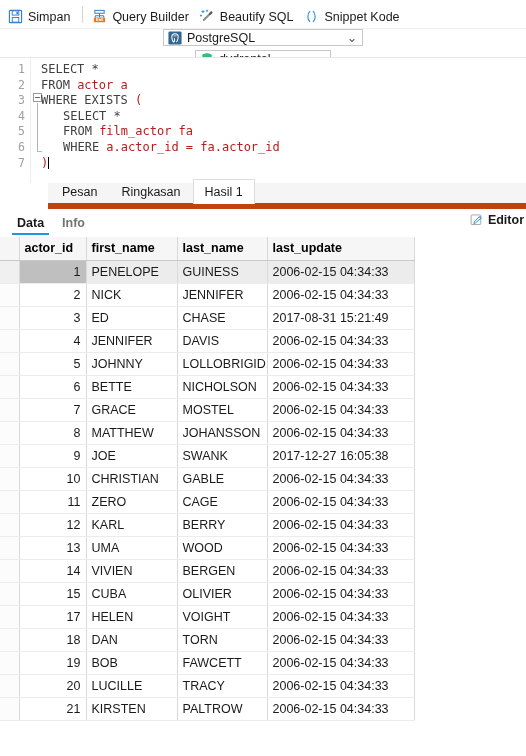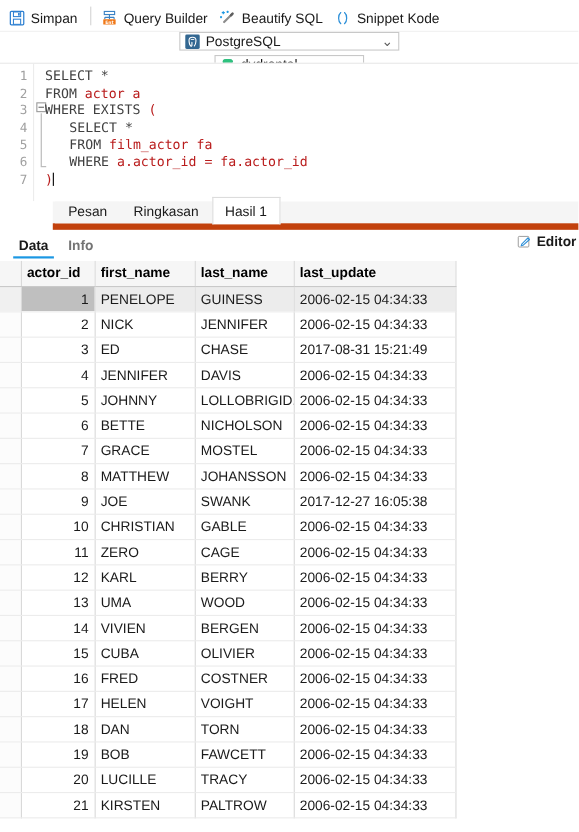--- a/index.html
+++ b/index.html
@@ -461,27 +461,20 @@
           </tr>
           <tr>
             <td class="rowhdr"></td>
             <td class="num">15</td>
             <td class="">CUBA</td>
             <td class="">OLIVIER</td>
             <td class="">2006-02-15 04:34:33</td>
           </tr>
           <tr>
             <td class="rowhdr"></td>
-            <td class="num">16</td>
-            <td class="">FRED</td>
-            <td class="">COSTNER</td>
-            <td class="">2006-02-15 04:34:33</td>
-          </tr>
-          <tr>
-            <td class="rowhdr"></td>
             <td class="num">17</td>
             <td class="">HELEN</td>
             <td class="">VOIGHT</td>
             <td class="">2006-02-15 04:34:33</td>
           </tr>
           <tr>
             <td class="rowhdr"></td>
             <td class="num">18</td>
             <td class="">DAN</td>
             <td class="">TORN</td>

